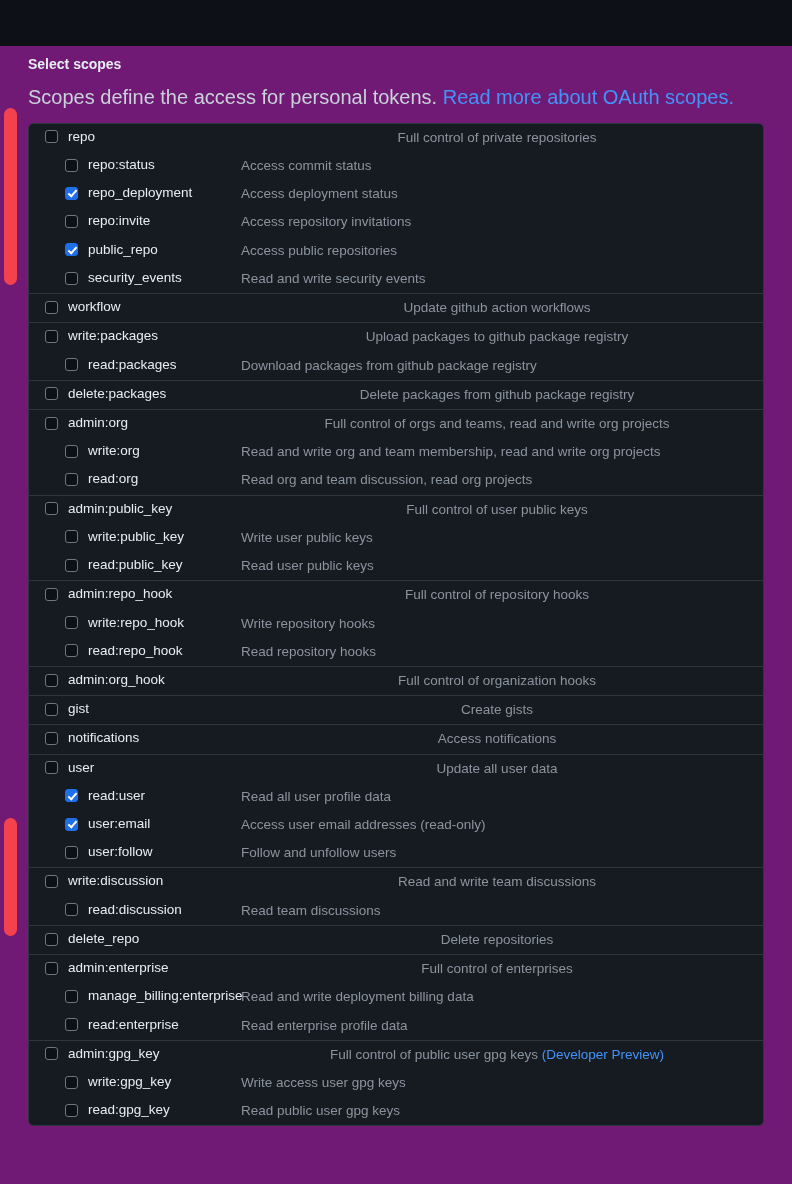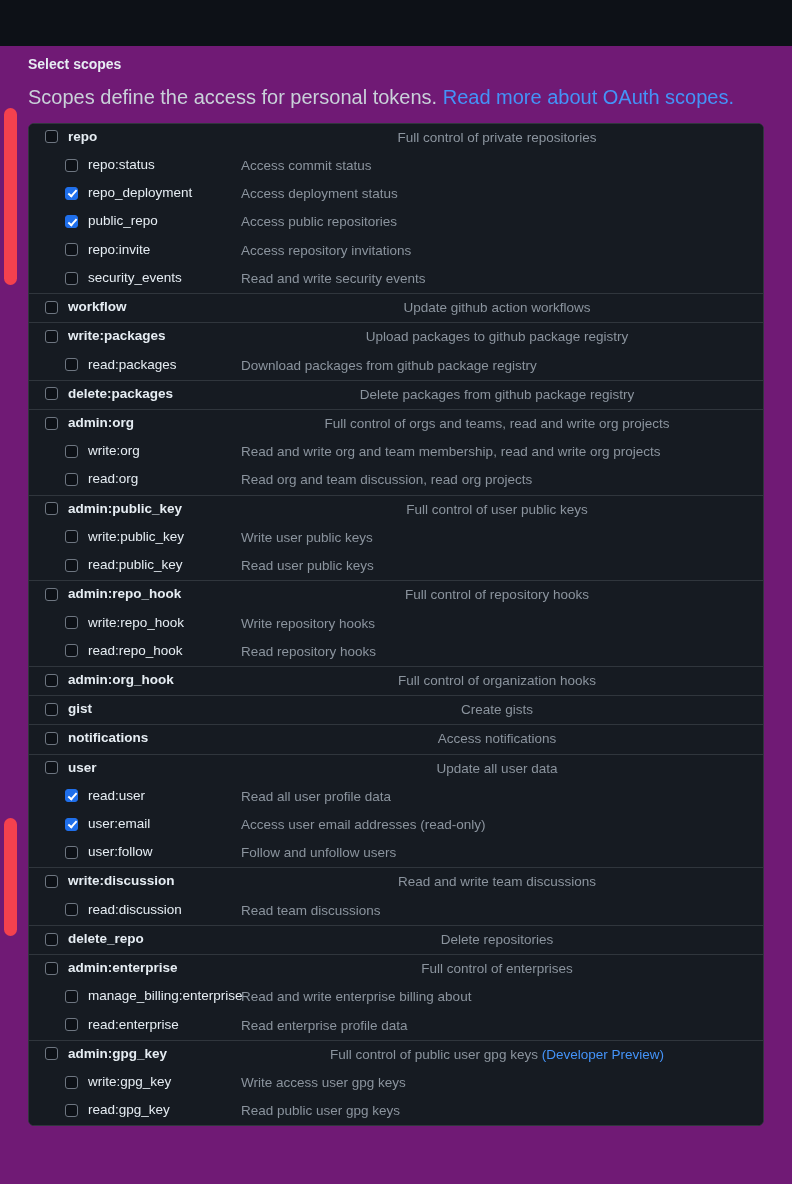--- a/index.html
+++ b/index.html
@@ -106,21 +106,21 @@
     border: solid #ffffff;
     border-width: 0 2px 2px 0;
     transform: rotate(42deg);
   }
   .lbl {
     color: #e6edf3;
     font-size: 13.5px;
     line-height: 1.35;
   }
   .row.parent .lbl {
-    font-weight: bold;
+    font-weight: normal;
   }
   .desc-cell .preview {
     color: #4493f8;
   }
   .marker {
     position: absolute;
     left: 4px;
     width: 13px;
     border-radius: 7px;
     background: #f4414e;
@@ -159,35 +159,35 @@
         </div>
         <div class="row child">
           <div class="cb-cell">
             <span class="cb checked"></span>
             <span class="lbl">repo_deployment</span>
           </div>
           <div class="desc-cell"><span>Access deployment status</span></div>
         </div>
         <div class="row child">
           <div class="cb-cell">
+            <span class="cb"></span>
+            <span class="lbl">repo:invite</span>
+          </div>
+          <div class="desc-cell"><span>Access repository invitations</span></div>
+        </div>
+        <div class="row child">
+          <div class="cb-cell">
             <span class="cb checked"></span>
             <span class="lbl">public_repo</span>
           </div>
           <div class="desc-cell"><span>Access public repositories</span></div>
         </div>
         <div class="row child">
           <div class="cb-cell">
             <span class="cb"></span>
-            <span class="lbl">repo:invite</span>
-          </div>
-          <div class="desc-cell"><span>Access repository invitations</span></div>
-        </div>
-        <div class="row child">
-          <div class="cb-cell">
-            <span class="cb"></span>
             <span class="lbl">security_events</span>
           </div>
           <div class="desc-cell"><span>Read and write security events</span></div>
         </div>
       </div>
       <div class="group">
         <div class="row parent">
           <div class="cb-cell">
             <span class="cb"></span>
             <span class="lbl">workflow</span>
@@ -377,21 +377,21 @@
             <span class="cb"></span>
             <span class="lbl">admin:enterprise</span>
           </div>
           <div class="desc-cell"><span>Full control of enterprises</span></div>
         </div>
         <div class="row child">
           <div class="cb-cell">
             <span class="cb"></span>
             <span class="lbl">manage_billing:enterprise</span>
           </div>
-          <div class="desc-cell"><span>Read and write enterprise billing about</span></div>
+          <div class="desc-cell"><span>Read and write deployment billing data</span></div>
         </div>
         <div class="row child">
           <div class="cb-cell">
             <span class="cb"></span>
             <span class="lbl">read:enterprise</span>
           </div>
           <div class="desc-cell"><span>Read enterprise profile data</span></div>
         </div>
       </div>
       <div class="group">

